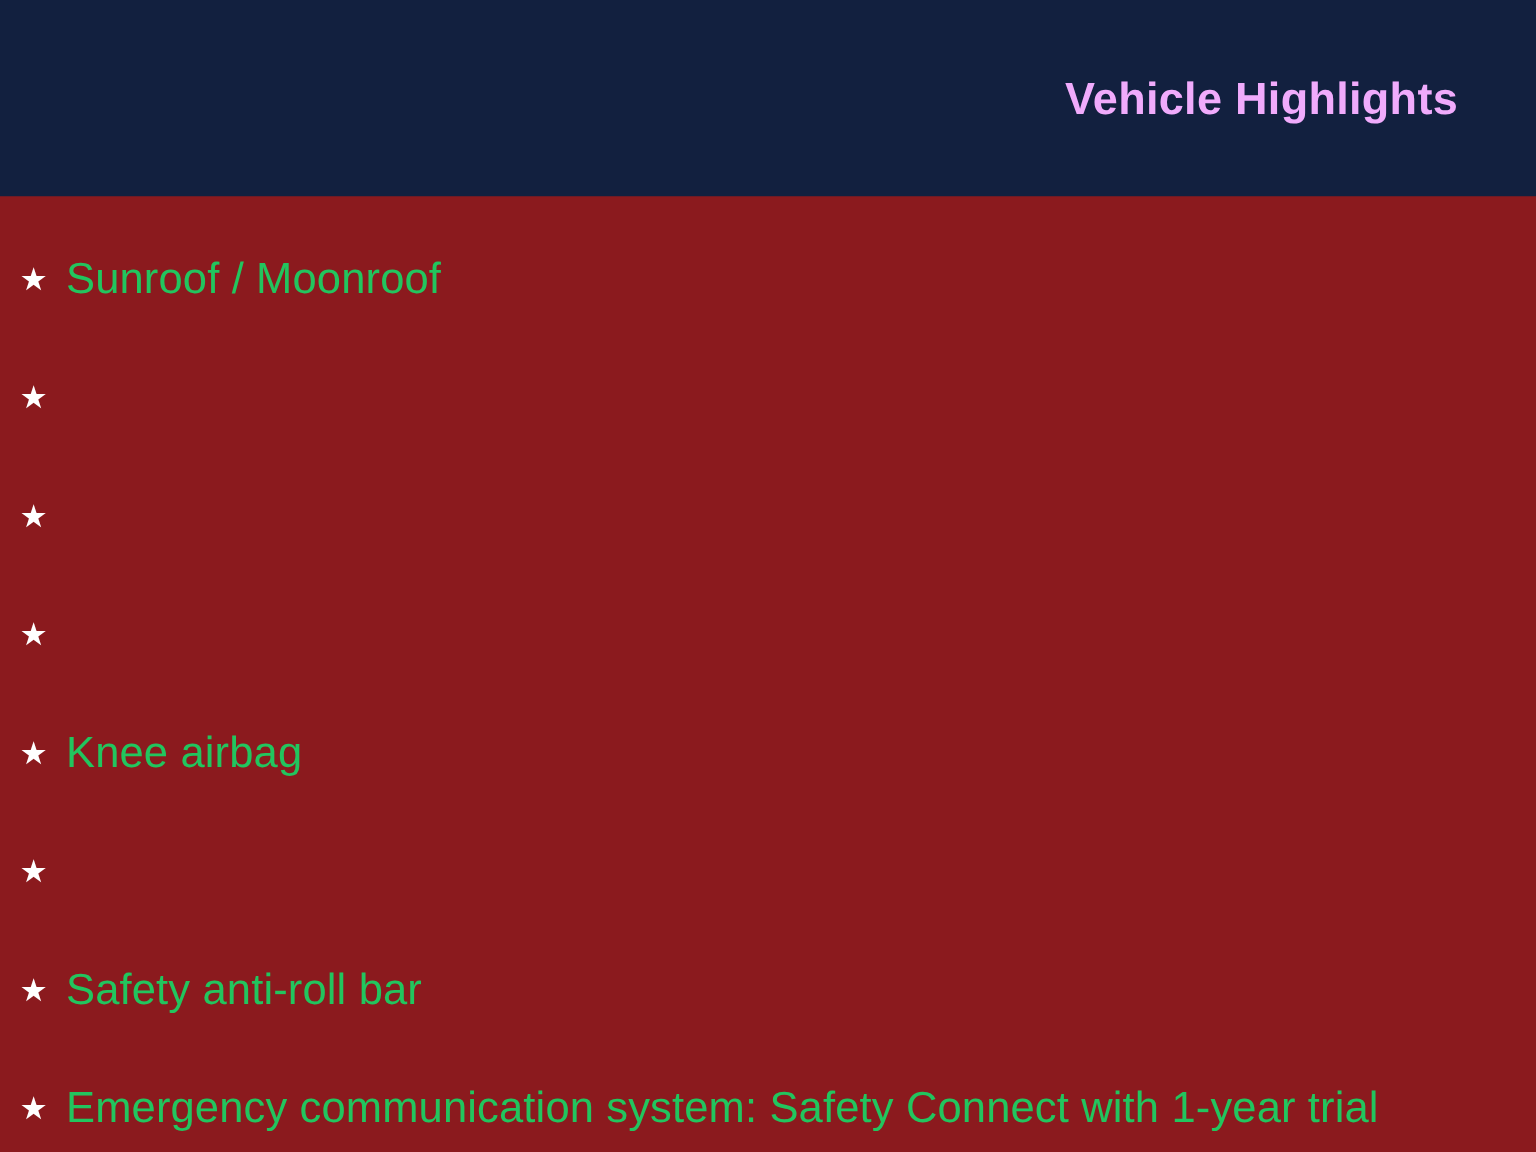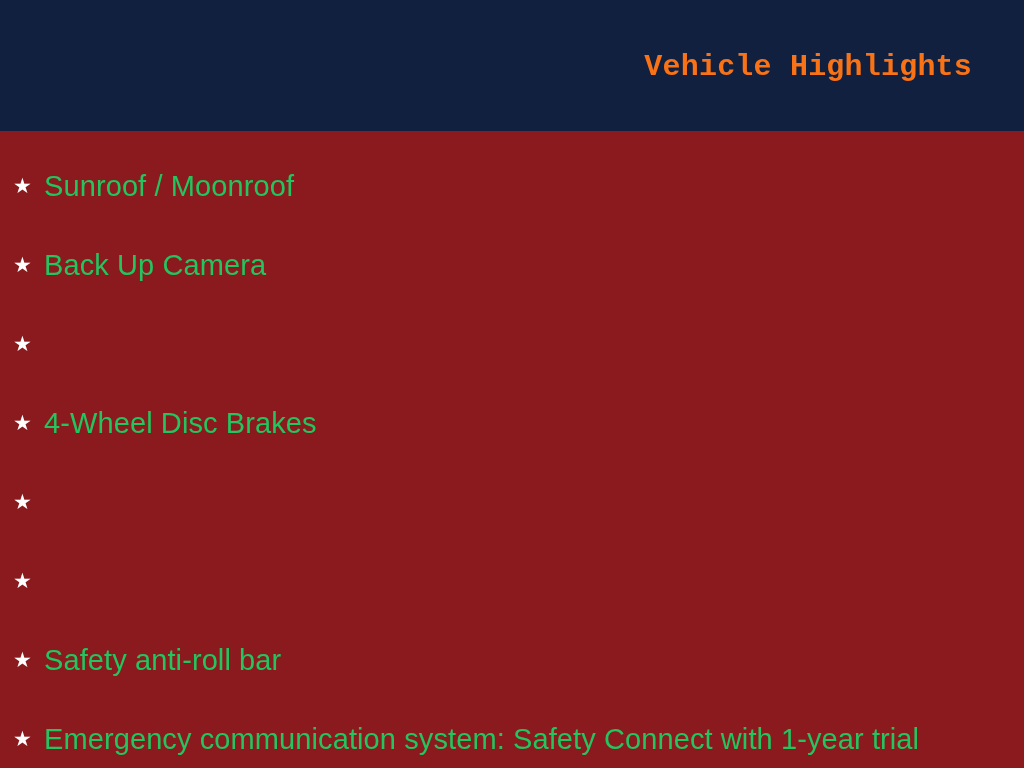--- a/index.html
+++ b/index.html
@@ -33,22 +33,22 @@
     height: 131px;
     background: #12203f;
     display: flex;
     align-items: center;
     justify-content: flex-end;
     box-sizing: border-box;
     padding-right: 52px;
   }
 
   .header-title {
-    color: #f97316;
-    font-family: Liberation Mono, monospace;
+    color: #f0abfc;
+    font-family: Liberation Sans, sans-serif;
     font-size: 30px;
     font-weight: 700;
     letter-spacing: 0.2px;
     line-height: 1;
     white-space: nowrap;
     margin-top: 2px;
   }
 
   
   .features {
@@ -107,34 +107,33 @@
 
   <ul class="features">
 
     <li class="feature-item">
       <span class="bullet-star">★</span>
       <span class="feature-text">Sunroof / Moonroof</span>
     </li>
 
     <li class="feature-item">
       <span class="bullet-star">★</span>
-      <span class="feature-text">Back Up Camera</span>
     </li>
 
     <li class="feature-item">
       <span class="bullet-star">★</span>
     </li>
 
     <li class="feature-item">
       <span class="bullet-star">★</span>
-      <span class="feature-text">4-Wheel Disc Brakes</span>
     </li>
 
     <li class="feature-item">
       <span class="bullet-star">★</span>
+      <span class="feature-text">Knee airbag</span>
     </li>
 
     <li class="feature-item">
       <span class="bullet-star">★</span>
     </li>
 
     <li class="feature-item">
       <span class="bullet-star">★</span>
       <span class="feature-text">Safety anti-roll bar</span>
     </li>

